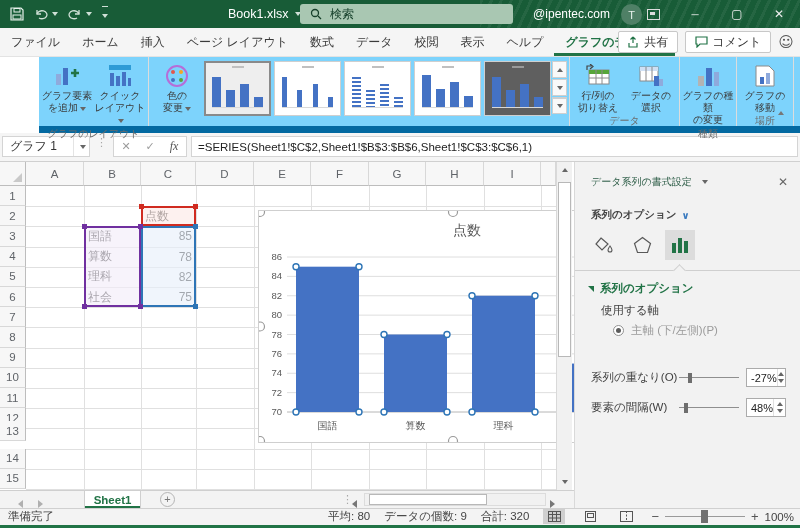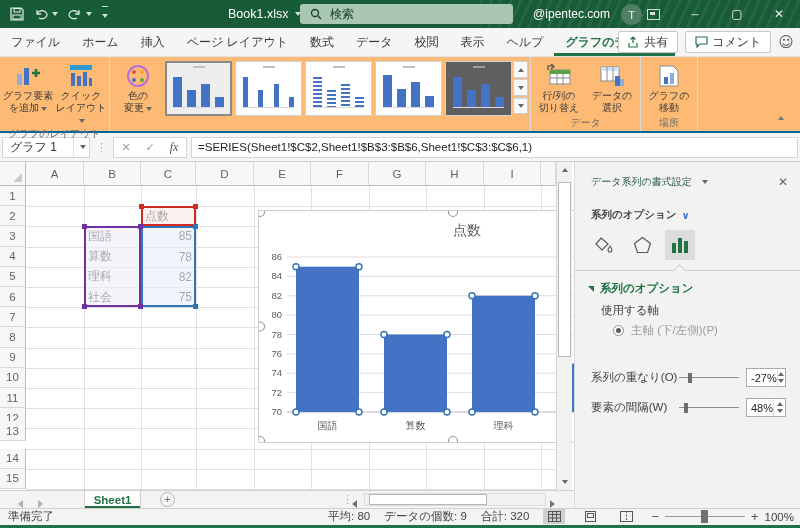--- a/index.html
+++ b/index.html
@@ -26,21 +26,21 @@
 
   
   .tabrow { height:29px; background:#f5f5f5; display:flex; align-items:stretch; position:relative; border-bottom:1px solid #e3e3e3; }
   .tab { display:flex; align-items:center; padding:0 11px; font-size:12px; color:#3b3b3b; cursor:default; }
   .tab.active { color:#217346; font-weight:bold; box-shadow:inset 0 -3px 0 #217346; }
   .tabrow-right { position:absolute; right:6px; top:3px; display:flex; align-items:center; gap:7px; }
   .pillbtn { height:22px; background:#fff; border:1px solid #c8c8c8; border-radius:2px; display:flex; align-items:center; gap:4px; padding:0 9px; font-size:12px; color:#333; }
   .smiley { font-size:15px; color:#555; font-family:"DejaVu Sans",sans-serif; }
 
   
-  .ribbon { height:76px; background:#fdba74; border-bottom:2px solid #0369a1; display:flex; position:relative; }
+  .ribbon { height:76px; background:#7dd3fc; border-bottom:7px solid #0369a1; display:flex; position:relative;margin-left:39px; }
   .rgroup { display:flex; flex-direction:column; border-right:1px solid #dcdcdc; padding:2px 2px 0 2px; }
   .rgroup-body { flex:1; display:flex; align-items:flex-start; gap:1px; }
   .rgroup-label { height:15px; font-size:10px; color:#6b6b6b; text-align:center; line-height:14px; }
   .bigbtn { width:52px; display:flex; flex-direction:column; align-items:center; padding-top:3px; font-size:10px; color:#3b3b3b; text-align:center; line-height:1.22; }
   .bigbtn .bicon { height:28px; display:flex; align-items:center; justify-content:center; }
   .caret { width:0; height:0; border-left:3px solid transparent; border-right:3px solid transparent; border-top:4px solid #666; display:inline-block; margin-left:2px; vertical-align:middle; }
   .gallery { display:flex; gap:3px; padding-top:2px; }
   .thumb { width:67px; height:55px; background:#fff; border:1px solid #cfcfcf; position:relative; padding:4px 6px 5px 6px; }
   .thumb.selected { border:1px solid #8a8a8a; background:#eee; box-shadow:0 0 0 1px #8a8a8a inset; }
   .thumb.dark { background:#5f5f5f; }
@@ -50,21 +50,21 @@
   .thumb .tbar { width:9px; background:#4472c4; }
   .thumb.striped .tbar { background:repeating-linear-gradient(to bottom,#4472c4 0 2px,#fff 2px 4px); }
   .thumb.thin .tbar { width:5px; }
   .gal-scroll { width:15px; display:flex; flex-direction:column; gap:1px; padding-top:2px; }
   .gal-scroll .gsb { height:17px; background:#f9f9f9; border:1px solid #cfcfcf; display:flex; align-items:center; justify-content:center; }
   .tri-up { width:0; height:0; border-left:3px solid transparent; border-right:3px solid transparent; border-bottom:4px solid #666; }
   .tri-dn { width:0; height:0; border-left:3px solid transparent; border-right:3px solid transparent; border-top:4px solid #666; }
   .ribbon-collapse { position:absolute; right:10px; bottom:6px; width:18px; height:14px; display:flex; align-items:center; justify-content:center; }
 
   
-  .fbar { height:29px; background:#f5f5f5; border-bottom:1px solid #d0d0d0; display:flex; align-items:center; padding:3px 2px; gap:4px; }
+  .fbar { height:29px; background:#f5f5f5; border-bottom:1px solid #d0d0d0; display:flex; padding:3px 2px; gap:4px; }
   .namebox { width:88px; height:21px; background:#fff; border:1px solid #d4d4d4; display:flex; align-items:center; }
   .namebox .nb-text { flex:1; padding-left:7px; font-size:12px; color:#333; }
   .namebox .nb-drop { width:16px; display:flex; align-items:center; justify-content:center; border-left:1px solid #e4e4e4; height:100%; }
   .kebab { color:#a8a8a8; font-size:11px; padding:0 2px; letter-spacing:0; }
   .fbtns { height:21px; background:#fff; border:1px solid #d4d4d4; display:flex; align-items:center; }
   .fbtn { width:24px; text-align:center; color:#9b9b9b; font-size:11px; font-family:"DejaVu Sans",sans-serif; }
   .fbtn.fx { color:#555; font-style:italic; font-family:"Liberation Serif","DejaVu Serif",serif; font-size:12px; }
   .ffield { flex:1; height:21px; background:#fff; border:1px solid #d4d4d4; display:flex; align-items:center; padding-left:6px; font-size:11.5px; color:#222; white-space:nowrap; overflow:hidden; }
 
   
@@ -342,20 +342,36 @@
                 <line x1="14" y1="3" x2="14" y2="17" stroke="#8a8a8a"></line>
                 <rect x="16" y="12" width="5" height="10" fill="#4472c4"></rect>
                 <rect x="21" y="15" width="4" height="7" fill="#8faadc"></rect>
               </svg>
             </div>
             <div>データの</div>
             <div>選択</div>
           </div>
         </div>
         <div class="rgroup-label">データ</div>
+      </div>
+      <div class="rgroup">
+        <div class="rgroup-body">
+          <div class="bigbtn">
+            <div class="bicon">
+              <svg width="24" height="24" viewBox="0 0 24 24">
+                <rect x="2" y="12" width="6" height="10" fill="#b3b3b3"></rect>
+                <rect x="10" y="4" width="6" height="18" fill="#4472c4"></rect>
+                <rect x="18" y="8" width="5" height="14" fill="#8faadc"></rect>
+              </svg>
+            </div>
+            <div>グラフの種類</div>
+            <div>の変更</div>
+          </div>
+        </div>
+        <div class="rgroup-label">種類</div>
       </div>
       <div class="rgroup">
         <div class="rgroup-body">
           <div class="bigbtn">
             <div class="bicon">
               <svg width="26" height="24" viewBox="0 0 26 24">
                 <path d="M4 2h13l5 5v15H4z" fill="#fff" stroke="#8a8a8a"></path>
                 <rect x="8" y="13" width="4" height="7" fill="#4472c4"></rect>
                 <rect x="14" y="9" width="4" height="11" fill="#8faadc"></rect>
               </svg>

